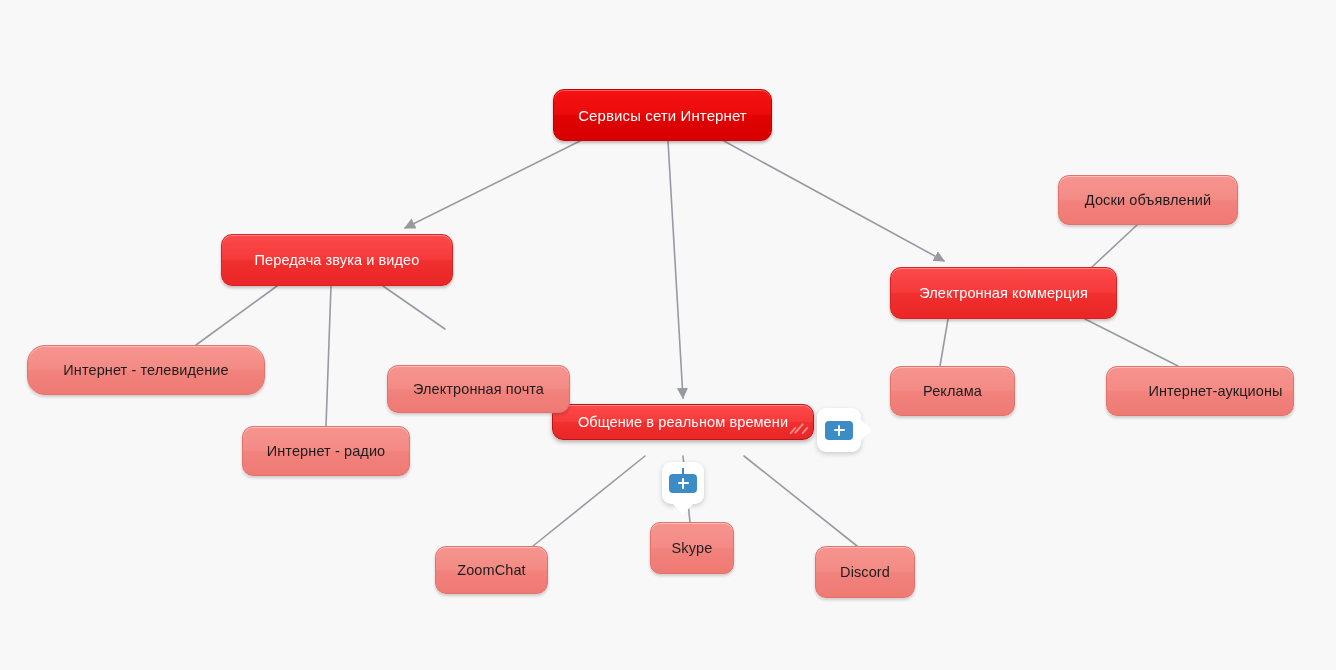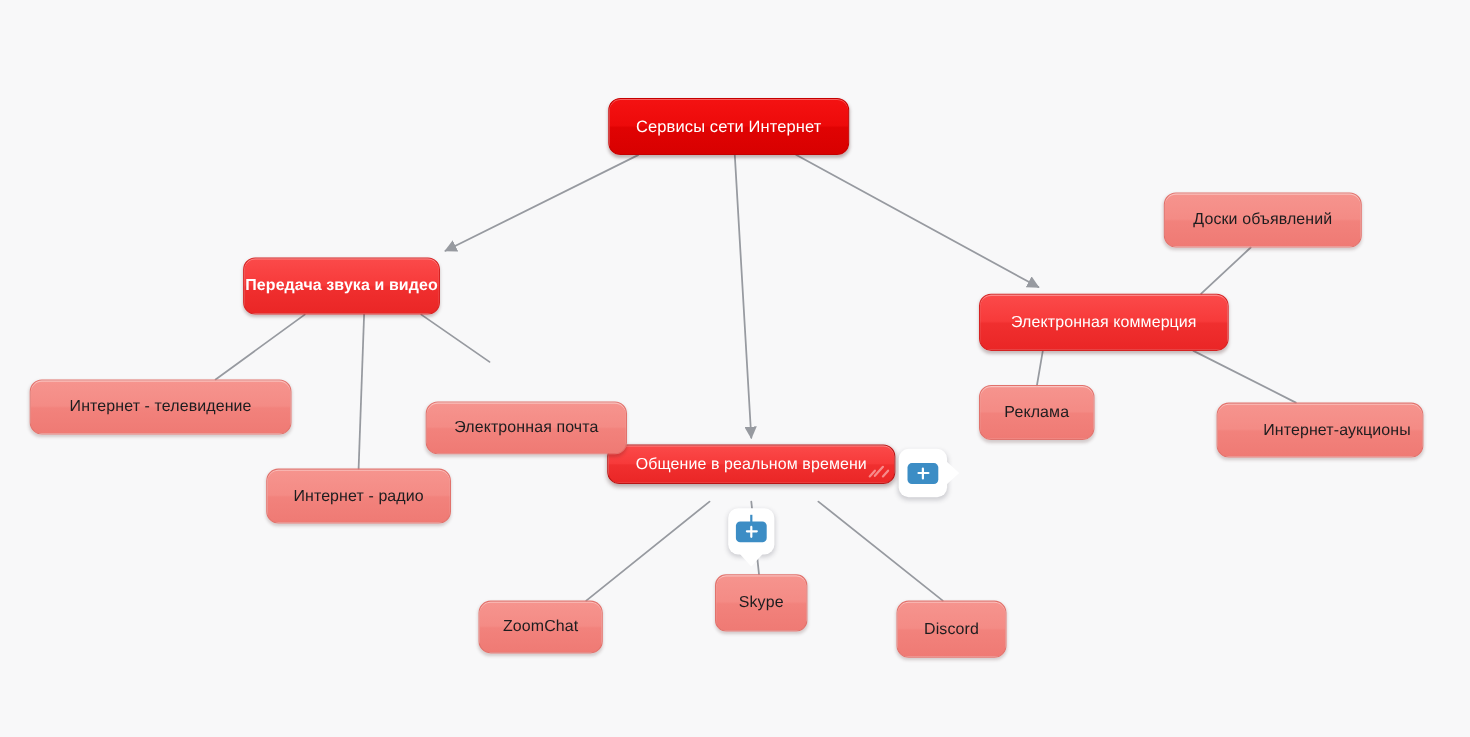--- a/index.html
+++ b/index.html
@@ -184,56 +184,56 @@
       <line x1="744" y1="456" x2="857" y2="546" stroke="#979aa0" stroke-width="1.6" stroke-linecap="round"></line>
       <line x1="1092" y1="267" x2="1137" y2="225" stroke="#979aa0" stroke-width="1.6" stroke-linecap="round"></line>
       <line x1="948" y1="319" x2="940" y2="366" stroke="#979aa0" stroke-width="1.6" stroke-linecap="round"></line>
       <line x1="1085" y1="319" x2="1178" y2="366" stroke="#979aa0" stroke-width="1.6" stroke-linecap="round"></line>
     </svg>
 
   <div id="nodes-layer">
       <div class="node lvl-root" style="left: 553px; top: 89px; width: 219px; height: 52px;">
         <span>Сервисы сети Интернет</span>
       </div>
-      <div class="node lvl-branch" style="left: 221px; top: 234px; width: 179px; height: 52px; font-weight: bold;">
+      <div class="node lvl-branch" style="left: 221px; top: 234px; width: 232px; height: 52px;">
         <span>Передача звука и видео</span>
       </div>
       <div class="node lvl-branch selected" style="left: 552px; top: 404px; width: 262px; height: 36px;">
         <span>Общение в реальном времени</span>
         <span class="resize-grip">
           <i></i>
           <i></i>
           <i></i>
         </span>
       </div>
       <div class="node lvl-branch" style="left: 890px; top: 267px; width: 227px; height: 52px;">
         <span>Электронная коммерция</span>
       </div>
-      <div class="node lvl-leaf" style="left: 27px; top: 345px; width: 238px; height: 50px;">
+      <div class="node lvl-leaf" style="left: 27px; top: 345px; width: 238px; height: 50px; border-radius: 18px;">
         <span>Интернет - телевидение</span>
       </div>
       <div class="node lvl-leaf" style="left: 242px; top: 426px; width: 168px; height: 50px;">
         <span>Интернет - радио</span>
       </div>
       <div class="node lvl-leaf" style="left: 387px; top: 329px; width: 183px; height: 48px; margin-top: 36px;">
         <span>Электронная почта</span>
       </div>
       <div class="node lvl-leaf" style="left: 435px; top: 546px; width: 113px; height: 48px;">
         <span>ZoomChat</span>
       </div>
       <div class="node lvl-leaf" style="left: 650px; top: 522px; width: 84px; height: 52px; border-radius: 10px;">
         <span>Skype</span>
       </div>
       <div class="node lvl-leaf" style="left: 815px; top: 546px; width: 100px; height: 52px;">
         <span>Discord</span>
       </div>
       <div class="node lvl-leaf" style="left: 1058px; top: 175px; width: 180px; height: 50px;">
         <span>Доски объявлений</span>
       </div>
-      <div class="node lvl-leaf" style="left: 890px; top: 350px; width: 105px; height: 50px;">
+      <div class="node lvl-leaf" style="left: 890px; top: 366px; width: 125px; height: 50px;">
         <span>Реклама</span>
       </div>
       <div class="node lvl-leaf" style="left: 1106px; top: 366px; width: 188px; height: 50px; padding-left: 31px;">
         <span>Интернет-аукционы</span>
       </div>
     </div>
   <div id="adds-layer">
       <div class="add-bubble dir-right" style="left: 817px; top: 408px;">
         <span class="plus-btn"></span>
         <span class="tail"></span>

